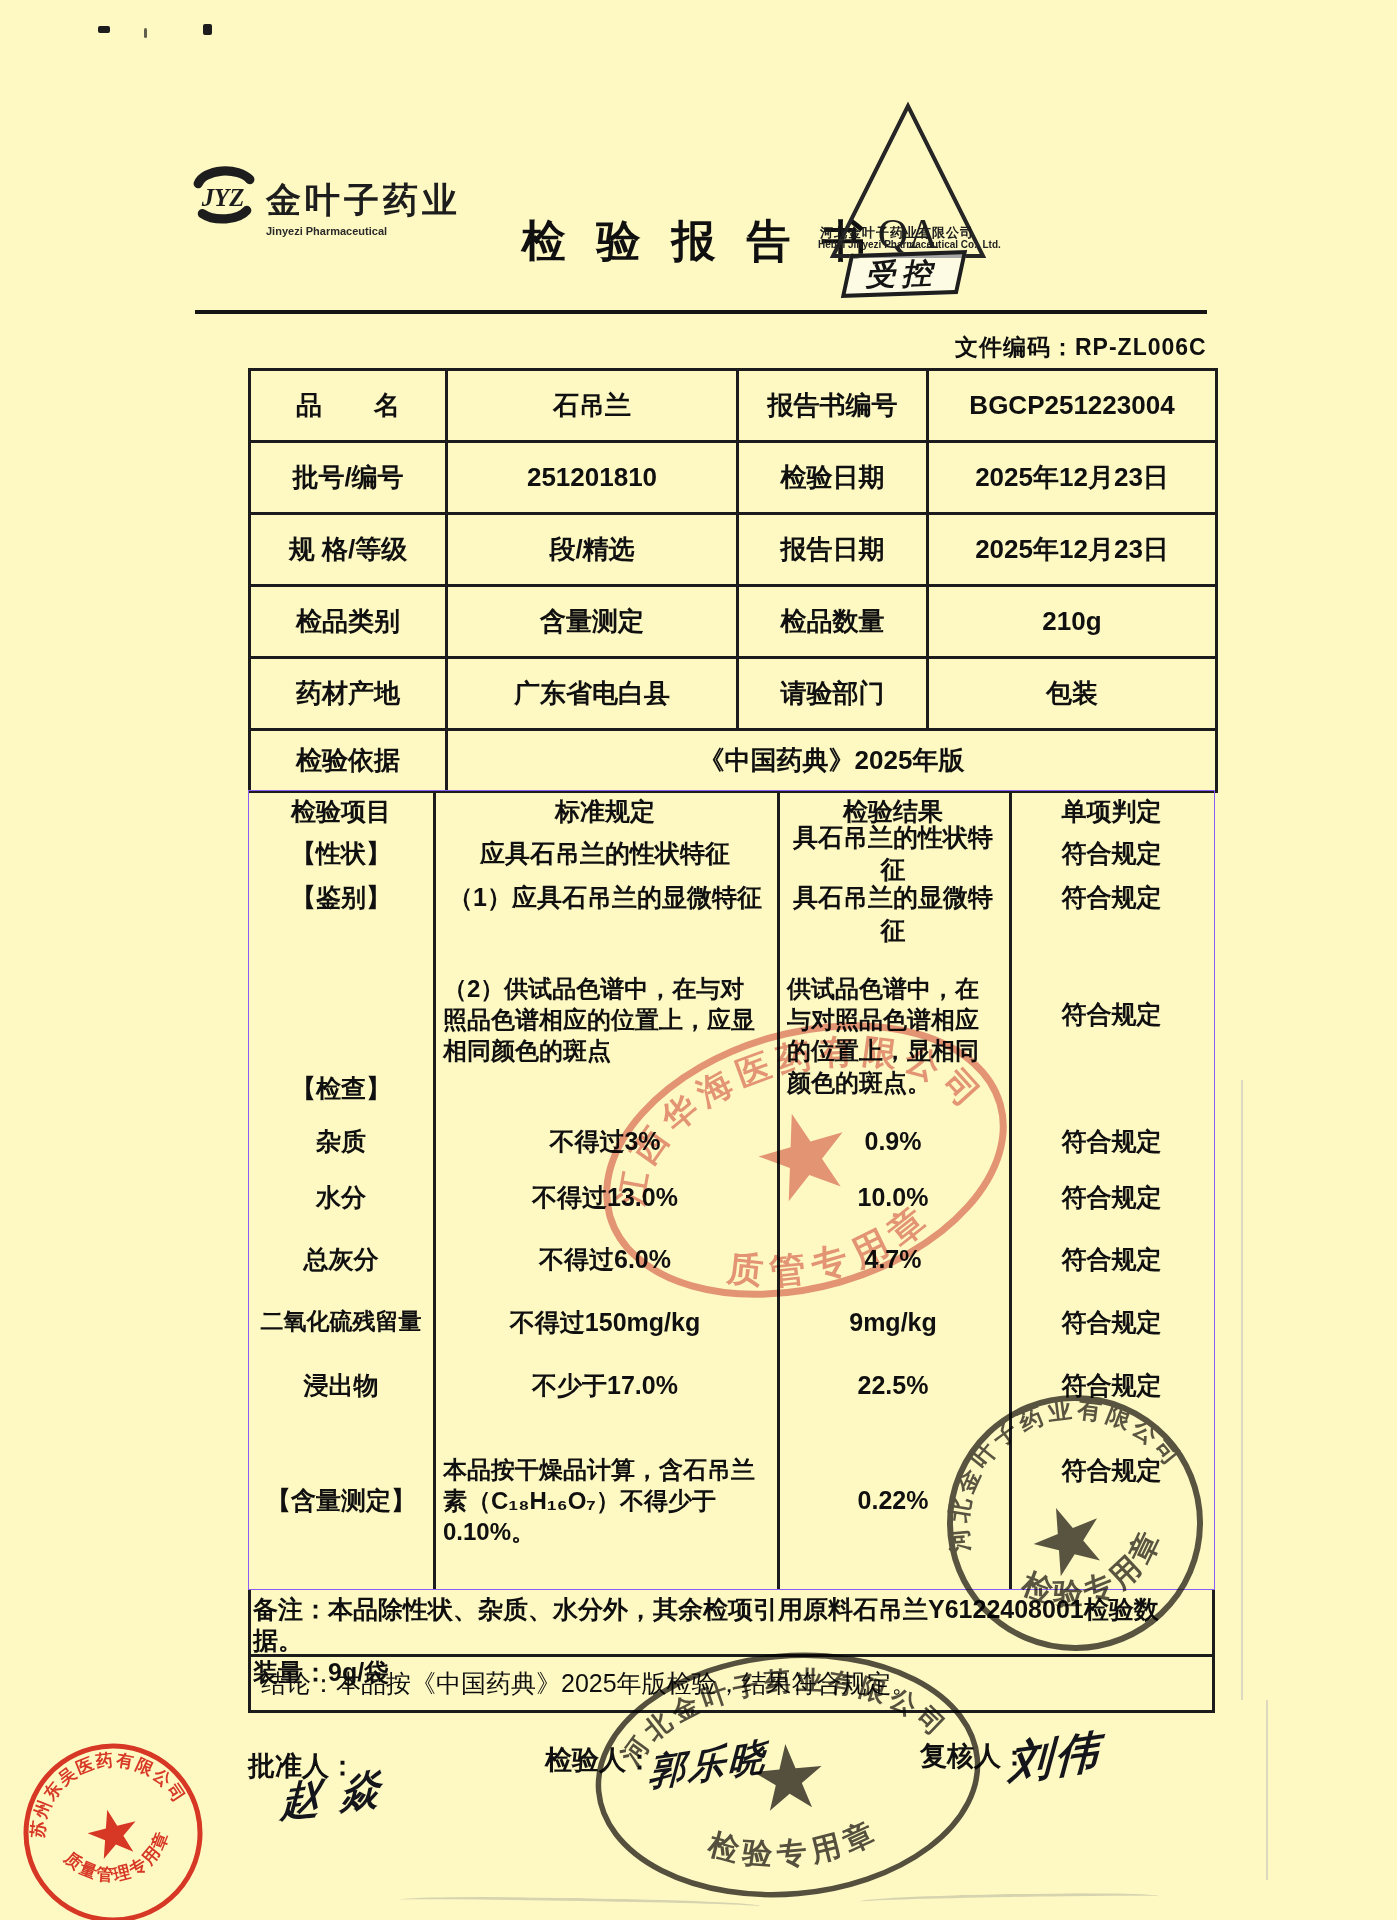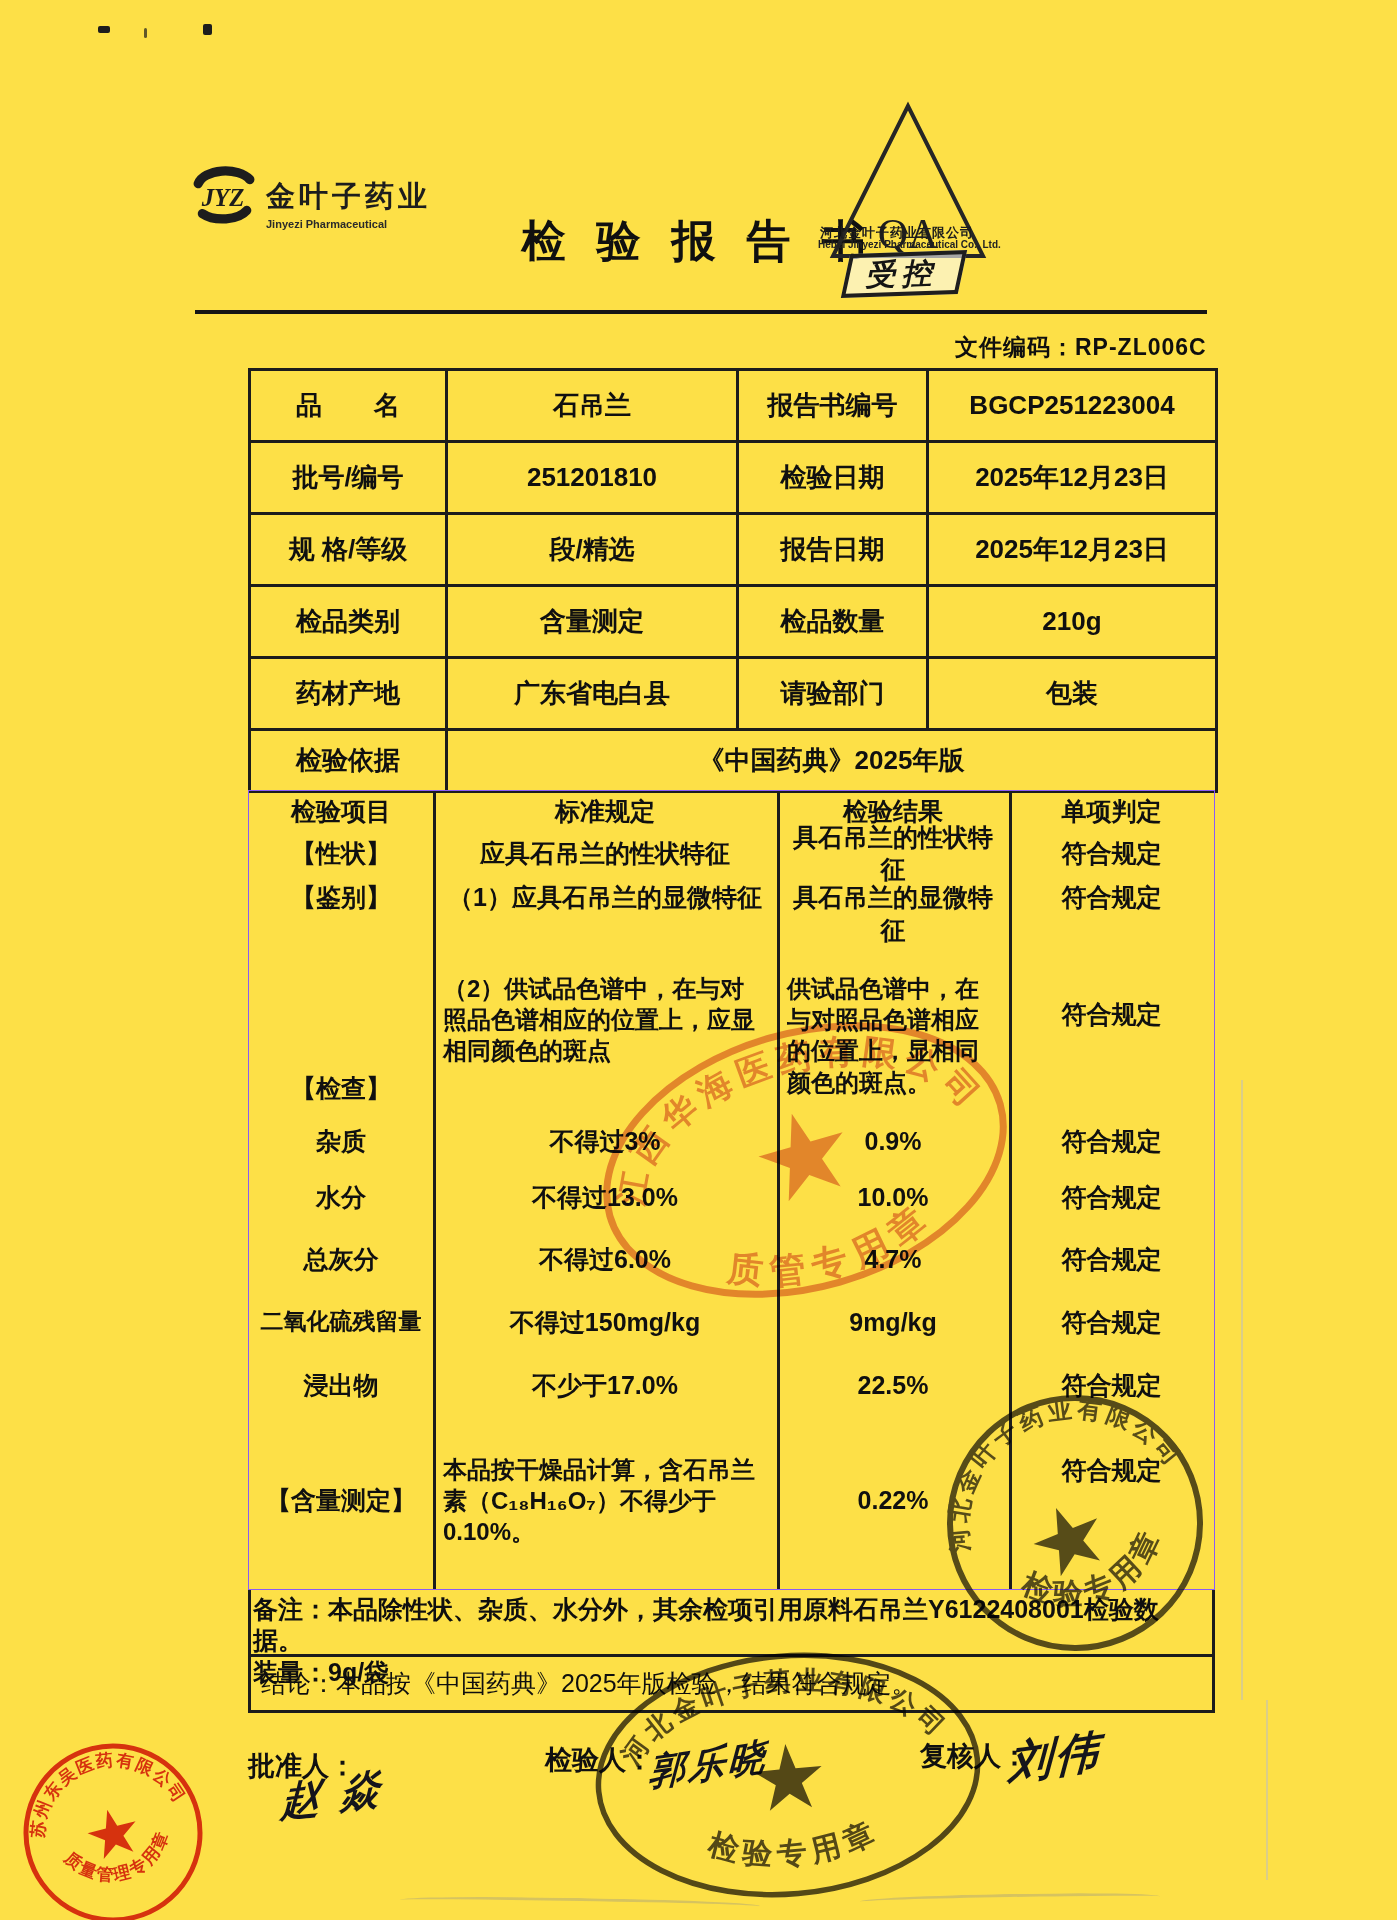--- a/index.html
+++ b/index.html
@@ -1,26 +1,26 @@
 <!DOCTYPE html>
 <html><head>
 <meta charset="utf-8">
 <style>
   html,body{margin:0;padding:0;background:#e8e8e6;}
   *{box-sizing:border-box;}
   .page{
     position:relative;width:1397px;height:1920px;margin:0 auto;
-    background:#fde047;overflow:hidden;color:#161616;
+    background:#fef9c3;overflow:hidden;color:#161616;
     font-family:"Liberation Sans", sans-serif;
   }
   
   .logo{position:absolute;left:190px;top:163px;display:flex;align-items:flex-start;}
   .logo-mark{width:66px;height:66px;}
   .logo-text{margin-left:10px;margin-top:14px;}
-  .logo-cn{font-size:29px;font-weight:bold;letter-spacing:4px;color:#1d1d1d;}
+  .logo-cn{font-size:35px;font-weight:bold;letter-spacing:4px;color:#1d1d1d;}
   .logo-en{font-size:11px;font-weight:bold;color:#2a2a2a;margin-top:1px;letter-spacing:0;}
   .doc-title{
     position:absolute;left:0;top:212px;width:100%;text-align:center;
     font-family:"Liberation Serif", serif;font-weight:bold;font-size:44px;
     letter-spacing:10px;color:#101010;
   }
   .header-rule{position:absolute;left:195px;top:310px;width:1012px;height:4px;background:#151515;}
   .file-code{
     position:absolute;left:955px;top:332px;font-size:23px;font-weight:bold;color:#0f0f0f;
     letter-spacing:1px;

